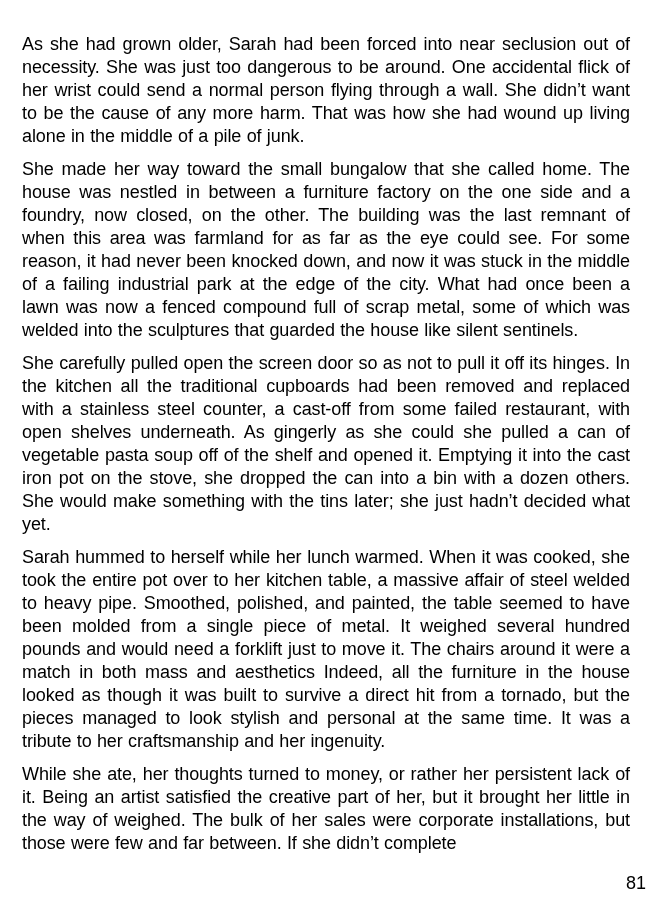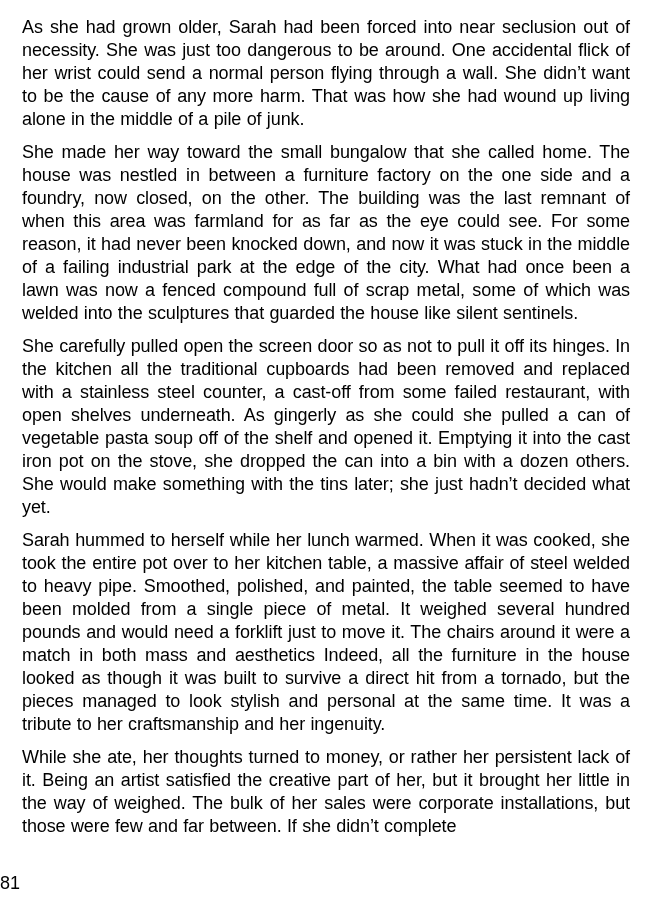--- a/index.html
+++ b/index.html
@@ -10,36 +10,36 @@
   .book-page {
     position: relative;
     width: 646px;
     height: 916px;
     box-sizing: border-box;
     background: #ffffff;
     color: #000000;
     font-family: "Liberation Sans", "DejaVu Sans", sans-serif;
     font-size: 18px;
     line-height: 23px;
-    padding: 16px 16px 0 22px;
+    padding: 33px 16px 0 22px;
     overflow: hidden;
   }
   .body-text p {
     margin: 0 0 10px 0;
     text-align: justify;
     text-justify: inter-word;
     letter-spacing: -0.1px;
     word-spacing: 0.5px;
   }
   .page-number {
     position: absolute;
     top: 872px;
     left: 0;
     width: 646px;
-    text-align: left;
+    text-align: right;
     font-size: 18px;
     line-height: 23px;
     padding: 0;
   }
 </style>
 </head>
 <body>
 
 <div class="book-page">
   <div class="body-text">

